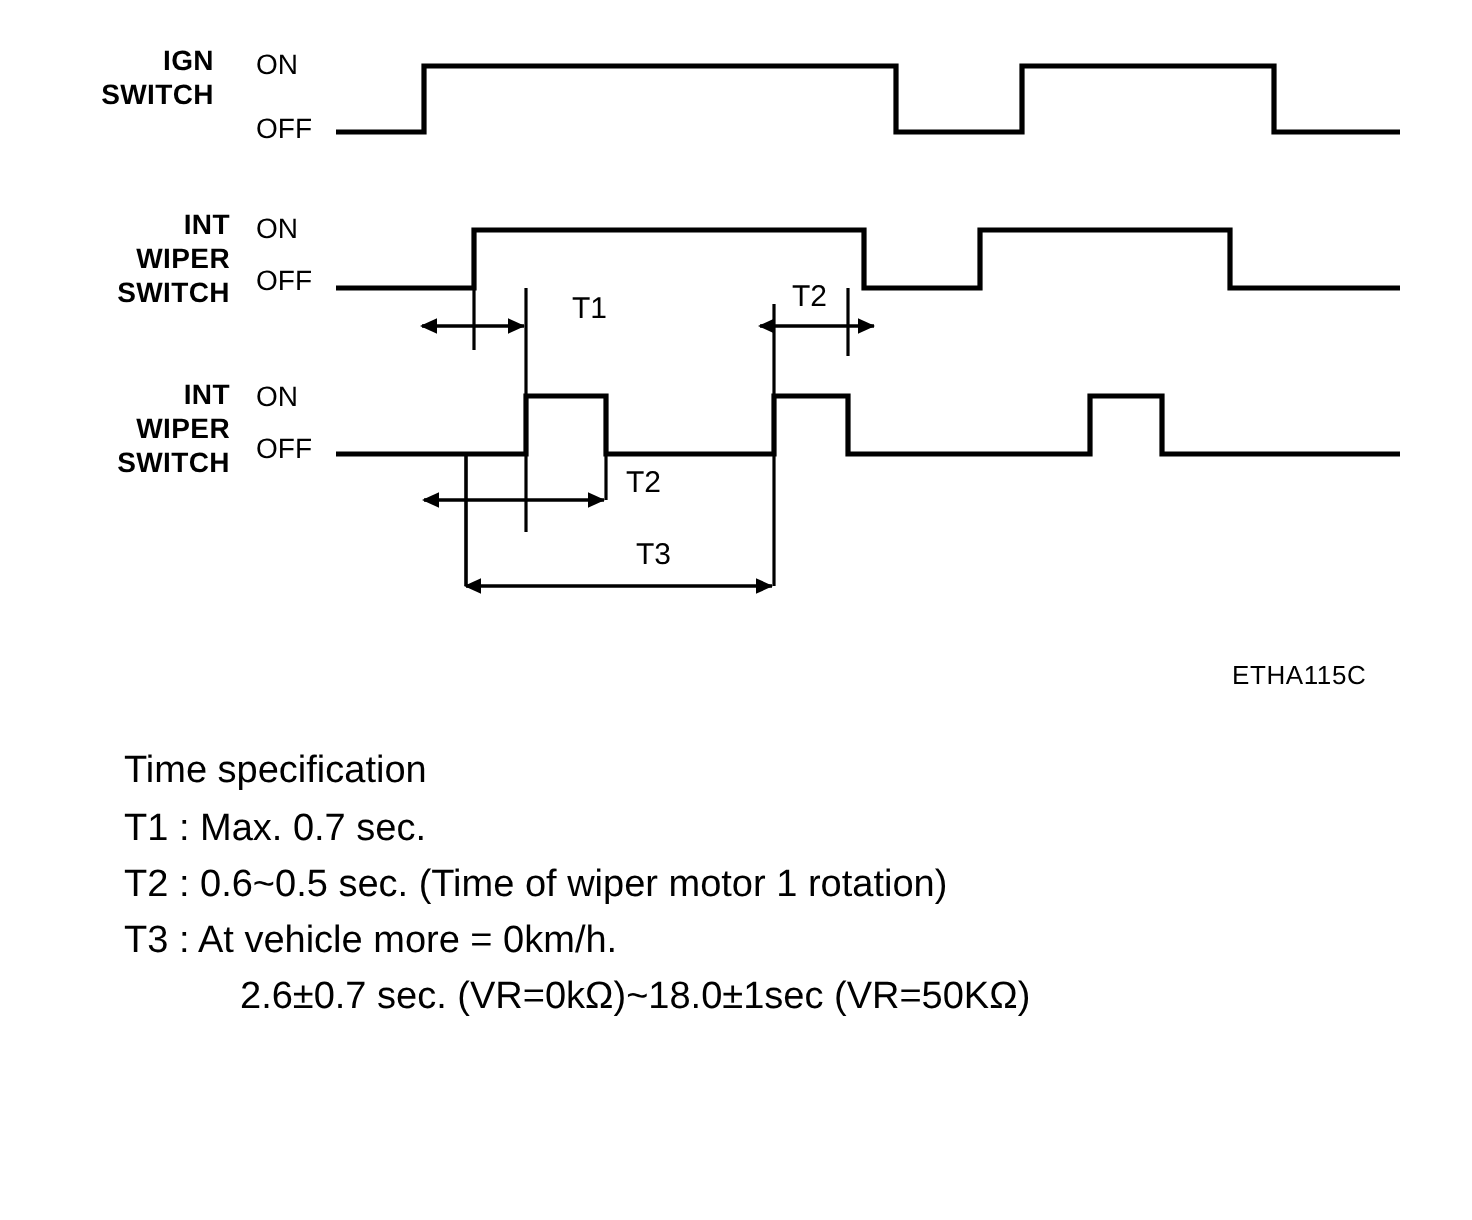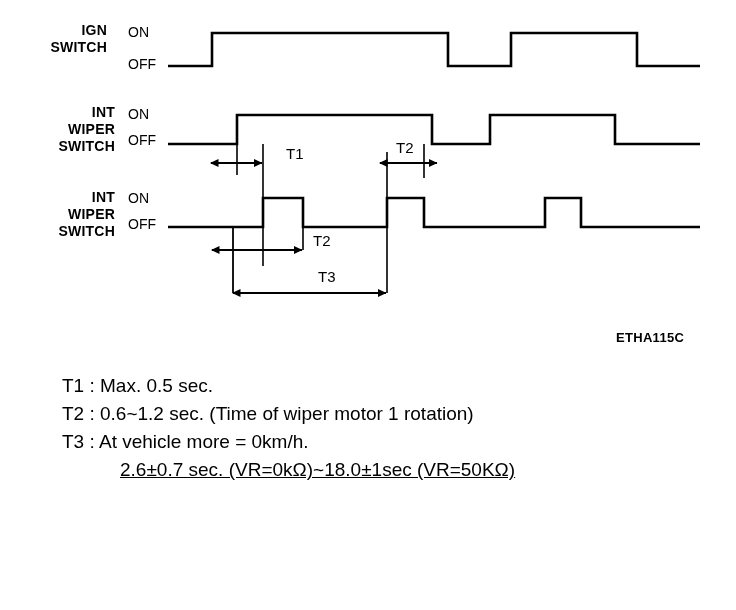--- a/index.html
+++ b/index.html
@@ -43,37 +43,37 @@
   
   #waves {
     position: absolute;
     left: 0; top: 0;
   }
 
   
   .fig-code {
     position: absolute;
     font-size: 13px;
-    font-weight: bold;
+    font-weight: normal;
     letter-spacing: 0.3px;
     white-space: nowrap;
   }
 
   
   .spec {
     position: absolute;
     left: 62px;
     top: 372px;
     width: 660px;
     font-size: 19px;
     line-height: 28px;
     white-space: nowrap;
   }
   .spec .line { white-space: nowrap; }
-  .spec .indent { padding-left: 58px; text-decoration: underline; }
+  .spec .indent { padding-left: 58px; }
   .spec .title { margin-bottom: 1px; }
 </style>
 </head>
 <body>
 
 <div id="sheet">
 
   <div class="row-label" style="left:12px; top:22px; width:95px;">
     <div>IGN</div>
     <div>SWITCH</div>
@@ -146,19 +146,20 @@
     <g stroke="#000" stroke-width="1.8">
       <line x1="233" y1="293" x2="386" y2="293" marker-start="url(#arrL)" marker-end="url(#arrR)"></line>
       <line x1="233" y1="227" x2="233" y2="293"></line>
     </g>
     <text x="318" y="282" font-family="Liberation Sans, sans-serif" font-size="15" fill="#000">T3</text>
   </svg>
 
   <div class="fig-code" style="left:616px; top:330px;">ETHA115C</div>
 
   <div class="spec">
-    <div class="line">T1 :  Max.  0.5 sec.</div>
-    <div class="line">T2 :  0.6~1.2 sec.  (Time of wiper motor 1 rotation)</div>
+    <div class="line title">Time specification</div>
+    <div class="line">T1 :  Max.  0.7 sec.</div>
+    <div class="line">T2 :  0.6~0.5 sec.  (Time of wiper motor 1 rotation)</div>
     <div class="line">T3 :  At vehicle more = 0km/h.</div>
     <div class="line indent">2.6±0.7 sec.  (VR=0kΩ)~18.0±1sec (VR=50KΩ)</div>
   </div>
 
 </div>
 
 </body></html>

